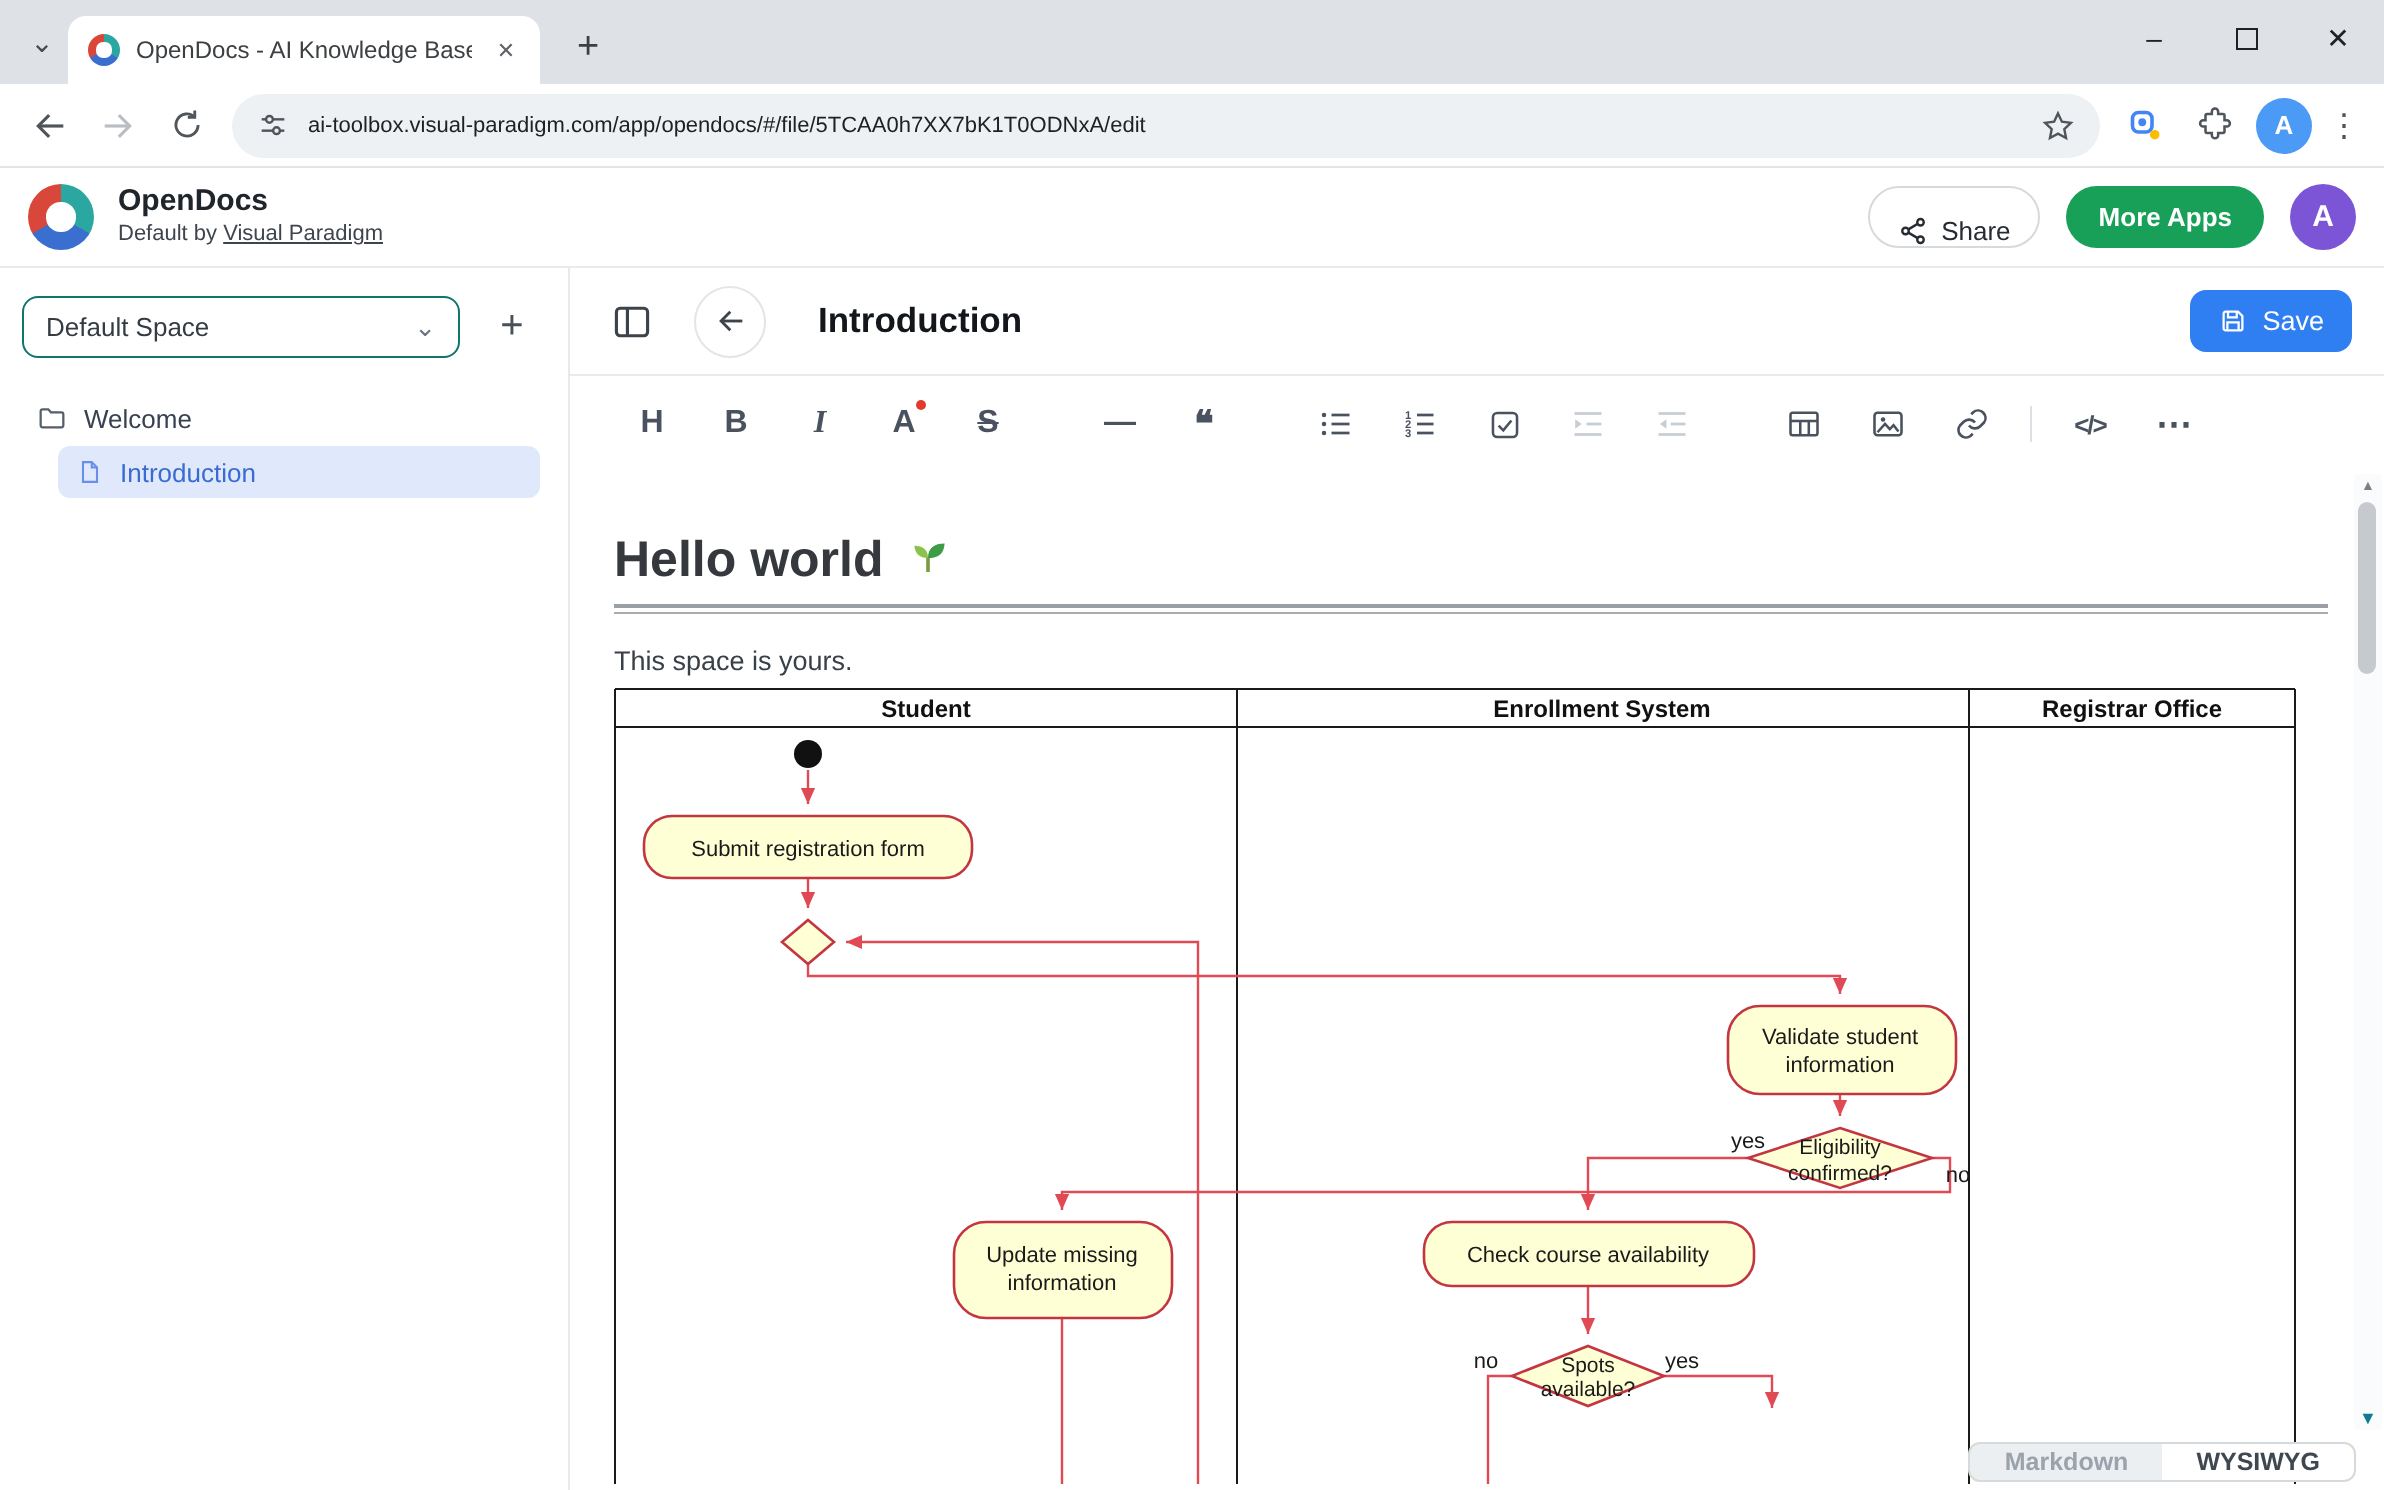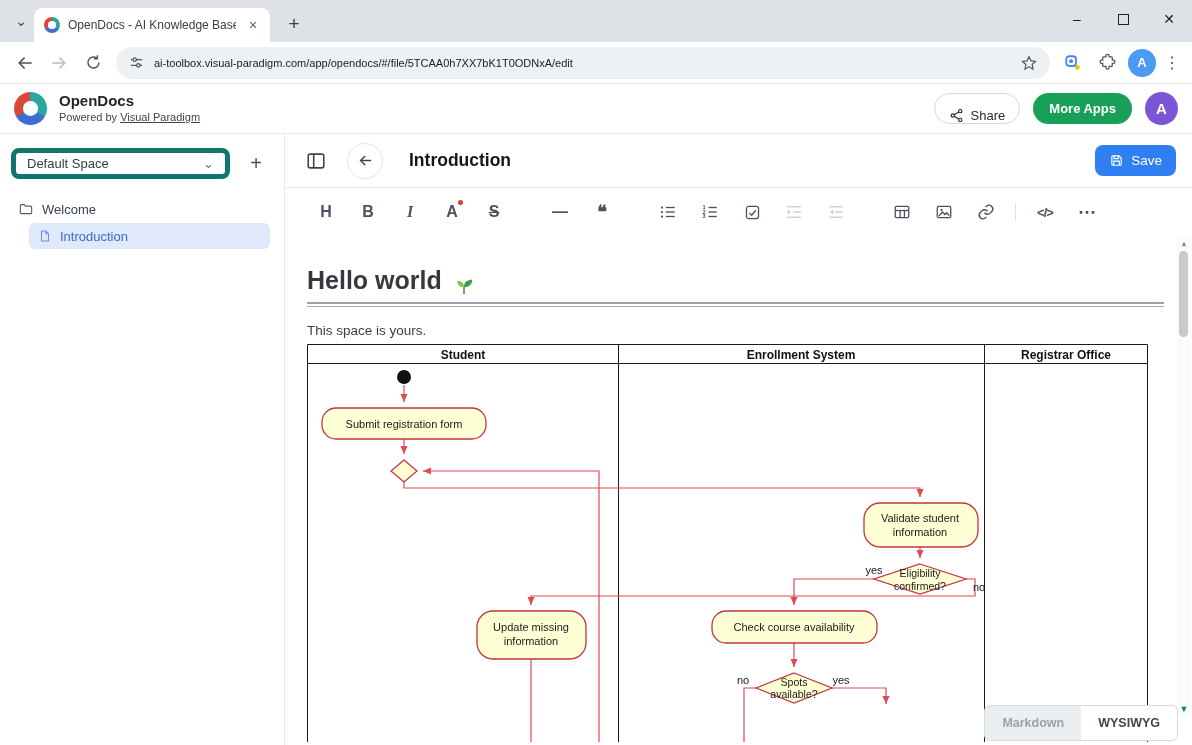--- a/index.html
+++ b/index.html
@@ -37,21 +37,21 @@
   .powered u { cursor:pointer; }
   .header-right { margin-left:auto; display:flex; align-items:center; gap:13px; }
   .share-btn { height:31px; padding:0 14px; border:1px solid #d5dade; border-radius:16px; display:flex; gap:7px; align-items:flex-end; font-size:13px; color:#272c33; background:#fff; cursor:pointer; }
   .more-apps { height:31px; padding:0 16px; border-radius:16px; background:#18a058; color:#fff; font-size:13px; font-weight:bold; display:flex; align-items:center; cursor:pointer; border:none; }
   .avatar-lg { width:33px; height:33px; border-radius:50%; background:#7b55d6; color:#fff; font-size:15px; font-weight:bold; display:flex; align-items:center; justify-content:center; cursor:pointer; }
 
   
   .content { position:absolute; top:134px; left:0; right:0; bottom:0; display:flex; }
   .sidebar { width:285px; flex:0 0 auto; border-right:1px solid #e7e9ec; padding:14px 14px 0 11px; }
   .space-row { display:flex; align-items:center; }
-  .space-select { flex:1; height:31px; border:5px solid #0f766e; border-radius:8px; display:flex; align-items:center; padding:0 11px; font-size:13px; color:#353b43; cursor:pointer; background:#fff; }
+  .space-select { flex:1; height:31px; border:1px solid #0f766e; border-radius:8px; display:flex; align-items:center; padding:0 11px; font-size:13px; color:#353b43; cursor:pointer; background:#fff; }
   .space-chevron { margin-left:auto; color:#6b7280; font-size:13px; }
   .add-btn { width:28px; height:28px; margin-left:12px; font-size:20px; color:#49505a; display:flex; align-items:center; justify-content:center; cursor:pointer; background:none; border:none; }
   .search-box { margin-top:17px; height:31px; border:1px solid #e4e7eb; border-radius:8px; background:#fcfdfe; display:flex; align-items:center; padding:0 10px; gap:8px; }
   .search-box input { border:none; outline:none; background:transparent; font-size:13px; color:#374151; width:100%; font-family:"Liberation Sans", sans-serif; }
   .search-box input::placeholder { color:#9aa3af; }
   .tree { margin-top:18px; }
   .tree-row { display:flex; align-items:center; gap:8px; height:24px; padding-left:7px; font-size:13px; color:#374151; cursor:pointer; }
   .tree-row.doc { margin-top:2px; margin-left:18px; height:26px; background:#dfe9fb; border-radius:6px; color:#3a6bd0; padding-left:9px; }
 
   .main { position:relative; flex:1; min-width:0; }
@@ -67,32 +67,32 @@
   .fbtn.gap { margin-left:24px; }
   .acolor { position:relative; }
   .acolor::after { content:""; position:absolute; width:5px; height:5px; background:#e23b2e; border-radius:50%; top:3px; right:4px; }
   .strike { text-decoration:line-through; }
   .quote-glyph { font-size:18px; }
   .code-glyph { font-size:13px; font-weight:bold; letter-spacing:-1px; }
   .more-glyph { font-size:18px; }
   .vsep { width:1px; height:18px; background:#dcdfe3; margin:0 14px 0 2px; flex:0 0 auto; }
 
   .doc-body { padding:28px 28px 0 22px; }
-  .h1-row { display:flex; align-items:flex-end; gap:10px; }
+  .h1-row { display:flex; align-items:flex-start; gap:10px; }
   .h1-text { font-size:25px; font-weight:bold; color:#35393e; line-height:32px; }
   .h1-rule { height:5px; border-top:2px solid #9aa0a6; border-bottom:1px solid #a7acb1; margin-top:6px; }
   .intro-p { margin-top:16px; font-size:13.5px; color:#3a4048; }
   .diagram-wrap { margin-top:6px; }
 
   
   .ed-scrollbar { position:absolute; right:1px; top:103px; width:14px; height:478px; background:#fafbfc; }
   .scroll-arrow { position:absolute; left:0; width:14px; height:12px; display:flex; align-items:center; justify-content:center; font-size:7px; color:#7a8086; cursor:pointer; }
   .scroll-arrow.down { bottom:0; color:#0e7c8c; font-size:9px; }
   .scroll-thumb { position:absolute; left:2px; top:14px; width:9px; height:86px; background:#c6c9cd; border-radius:5px; cursor:pointer; }
-  .mode-toggle { position:absolute; right:14px; bottom:4px; height:36px; display:flex; border:1px solid #d5dade; border-radius:6px; overflow:hidden; background:#fde047; }
+  .mode-toggle { position:absolute; right:14px; bottom:4px; height:20px; display:flex; border:1px solid #d5dade; border-radius:6px; overflow:hidden; background:#fde047; }
   .mode-btn { padding:0 17px; display:flex; align-items:center; font-size:12.5px; font-weight:bold; cursor:pointer; border:none; }
   .mode-btn.inactive { background:#eceff2; color:#9aa2ac; }
   .mode-btn.active { background:#fff; color:#3f4750; }
 
   svg.ic { display:block; }
   .seedling { width:24px; height:24px; }
 </style>
 </head>
 <body>
 
@@ -167,21 +167,21 @@
         </svg>
     </div>
     <div class="avatar-sm">A</div>
     <div class="kebab">⋮</div>
   </div>
 
   <div class="app-header">
     <div class="vp-logo lg"></div>
     <div class="app-titles">
       <div class="app-name">OpenDocs</div>
-      <div class="powered"><span>Powered by </span><u>Visual Paradigm</u></div>
+      <div class="powered"><span>Default by </span><u>Visual Paradigm</u></div>
     </div>
     <div class="header-right">
       <button class="share-btn">
         <svg class="ic" width="15" height="15" viewBox="0 0 24 24">
             <g fill="none" stroke="#272c33" stroke-width="1.9">
               <circle cx="18" cy="5" r="2.6"></circle>
               <circle cx="6" cy="12" r="2.6"></circle>
               <circle cx="18" cy="19" r="2.6"></circle>
               <line x1="8.3" y1="10.7" x2="15.7" y2="6.3"></line>
               <line x1="8.3" y1="13.3" x2="15.7" y2="17.7"></line>

